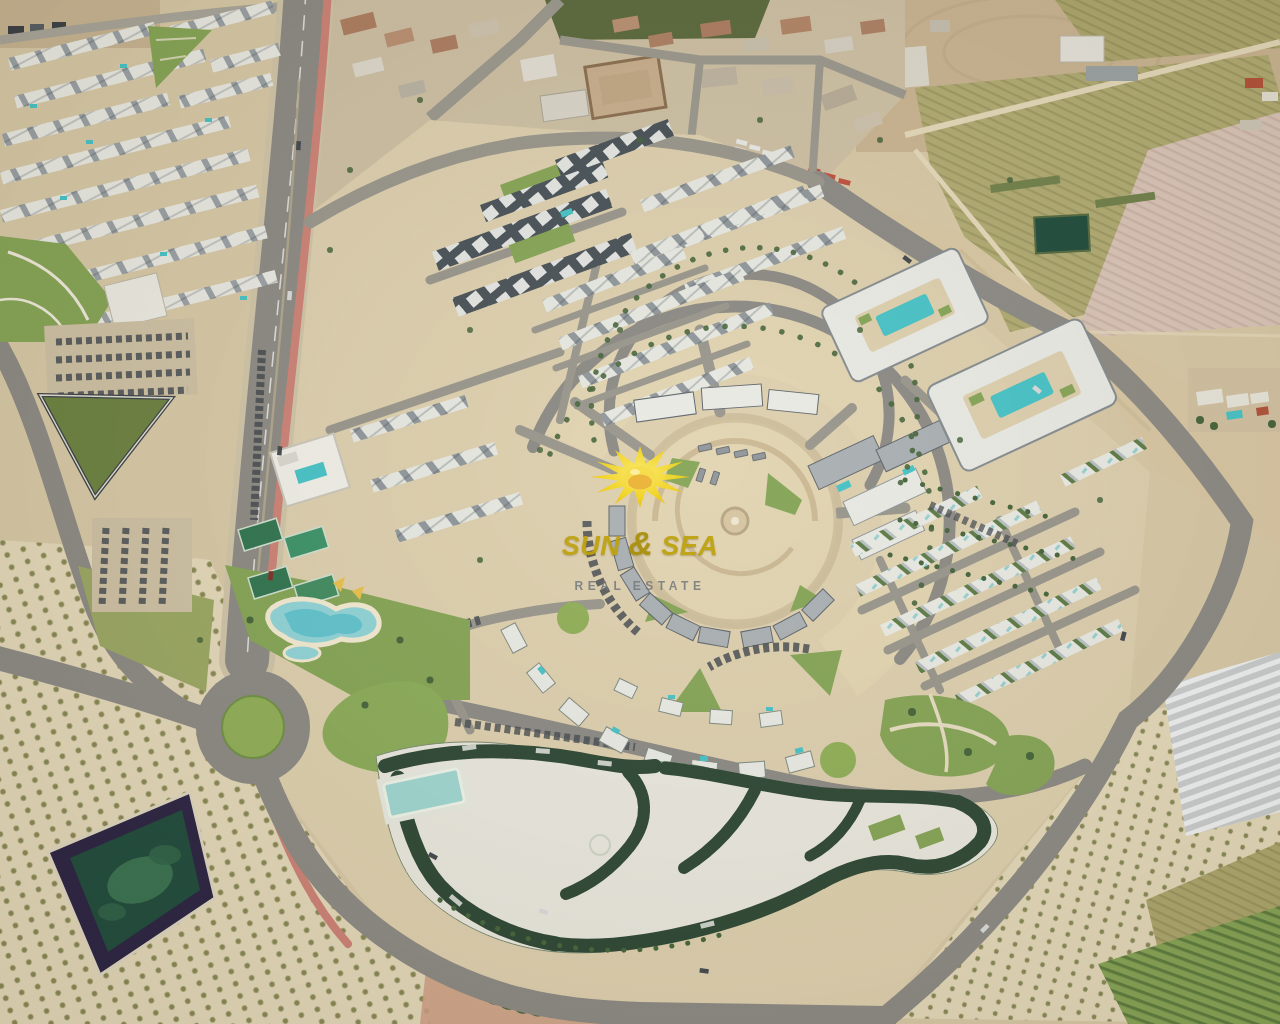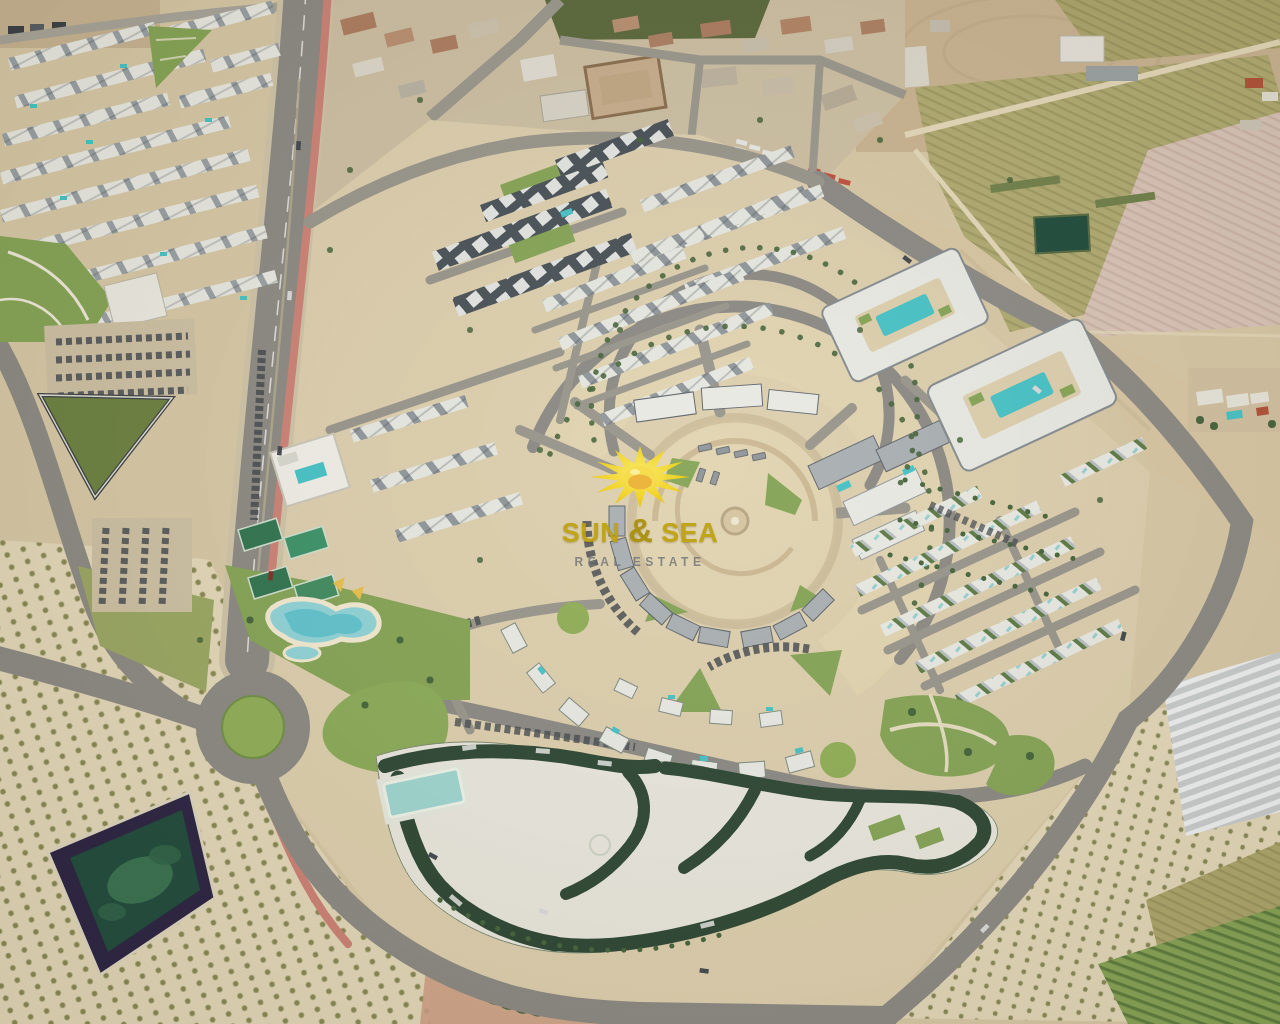--- a/index.html
+++ b/index.html
@@ -3,23 +3,23 @@
 <meta charset="utf-8">
 <style>
   html,body{margin:0;padding:0;background:#222;}
   .stage{position:relative;width:1280px;height:1024px;overflow:hidden;
          background:var(--sand,#d7c8a6);font-family:"Liberation Sans","DejaVu Sans",sans-serif;}
   .stage svg.scene{position:absolute;left:0;top:0;width:1280px;height:1024px;display:block;}
   .vignette{position:absolute;inset:0;pointer-events:none;
             background:radial-gradient(ellipse at 55% 45%, rgba(255,255,240,0.06), rgba(60,50,20,0.10));}
   .watermark{position:absolute;left:538px;top:444px;width:204px;text-align:center;pointer-events:none;}
   .watermark .sun{display:block;margin:0 auto 0 auto;}
-  .wm-title{margin:0;line-height:41px;font-weight:bold;font-size:27px;letter-spacing:.5px;
+  .wm-title{margin:18px;line-height:30px;font-weight:bold;font-size:27px;letter-spacing:.5px;
             color:var(--gold,#bfa20c);opacity:.93;white-space:nowrap;
-            text-shadow:0 1px 2px rgba(90,75,0,.38);}
+            text-shadow:0 1px 2px rgba(90,75,0,.38);font-style:italic;}
   .wm-title .amp{font-size:34px;color:var(--goldDeep,#a88f07);}
   .wm-sub{margin:1px 0 0 0;font-size:12px;font-weight:bold;letter-spacing:4.5px;
           color:var(--grayText,#73787c);opacity:.85;white-space:nowrap;}
 </style>
 </head>
 <body>
 
 <div class="stage">
 
 <svg class="scene" viewBox="0 0 1280 1024" xmlns="http://www.w3.org/2000/svg">

